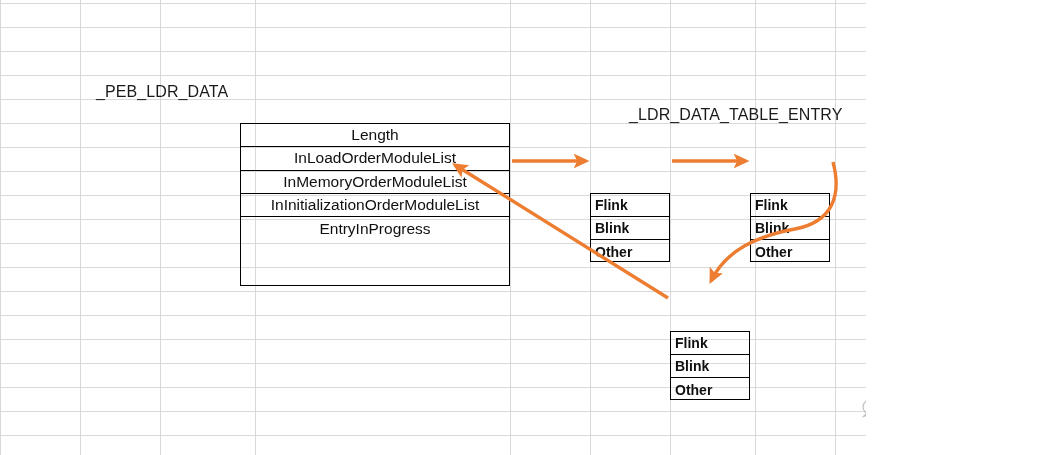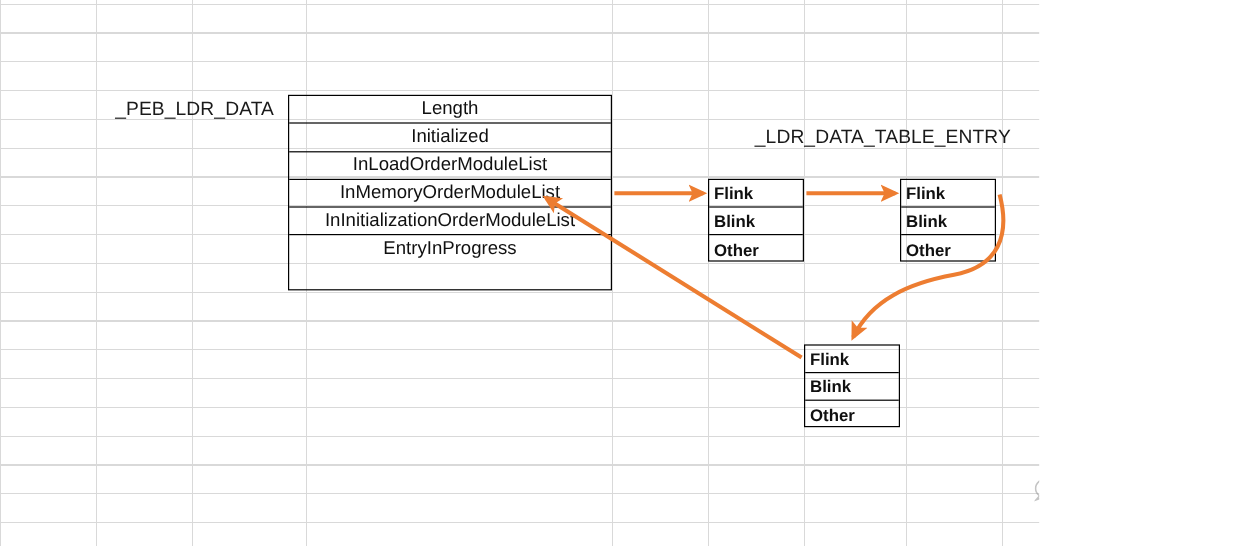--- a/index.html
+++ b/index.html
@@ -35,20 +35,21 @@
     letter-spacing: .1px;
   }
 
   
   .struct {
     position: absolute;
     z-index: 4;
     border: 1.6px solid #000000;
     background: transparent;
     box-sizing: border-box;
+    margin-top: 44px;
   }
   .struct .row {
     box-sizing: border-box;
     border-bottom: 1.4px solid #000000;
     color: #101010;
     display: flex;
     align-items: center;
     white-space: nowrap;
     overflow: hidden;
   }
@@ -141,21 +142,20 @@
         <line x1="0" y1="435.5" x2="1043" y2="435.5" stroke="#d9d9d9"></line>
       </g>
   </svg>
 
   <div class="label" id="peb-label" style="left:96px; top:82px;">_PEB_LDR_DATA</div>
 
   <div class="label" id="ldr-label" style="left:592px; top:105px;padding-left:37px;">_LDR_DATA_TABLE_ENTRY</div>
 
   <div class="struct" id="peb-table">
     <div class="row">Length</div>
-    <div class="row">Initialized</div>
     <div class="row">InLoadOrderModuleList</div>
     <div class="row">InMemoryOrderModuleList</div>
     <div class="row">InInitializationOrderModuleList</div>
     <div class="row">EntryInProgress</div>
   </div>
 
   <div class="struct entry-box" id="entry-box-1">
     <div class="row">Flink</div>
     <div class="row">Blink</div>
     <div class="row">Other</div>

